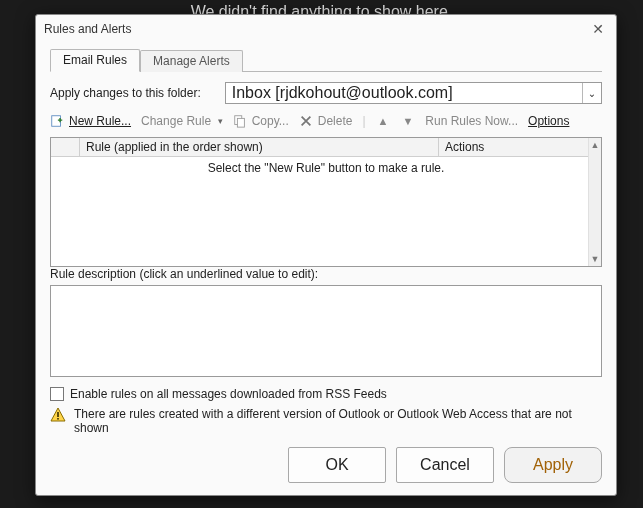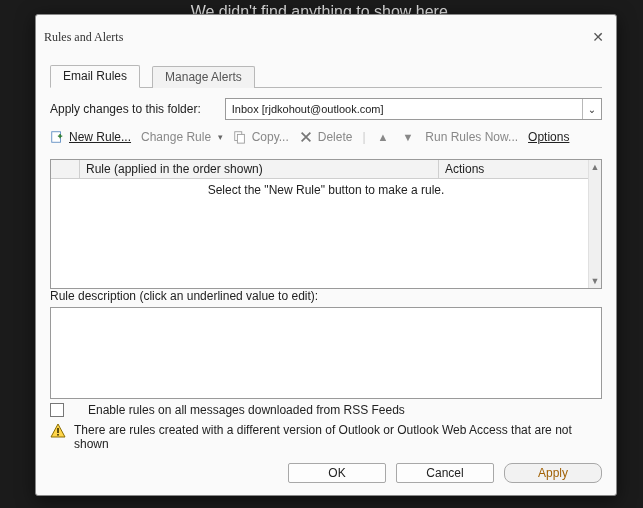--- a/index.html
+++ b/index.html
@@ -24,41 +24,40 @@
     width: 580px; height: 480px;
     background: #fafafa;
     border: 1px solid #888;
     box-shadow: 0 4px 18px rgba(0,0,0,.55);
     border-radius: 3px;
   }
   .titlebar {
     height: 28px;
     display: flex;
     align-items: center;
-    padding: 8px 8px;
+    padding: 0 8px;
     font-size: 12px;
     color: #333;
-    font-family: Liberation Serif, serif;
   }
   .titlebar .title { flex: 1; }
   .close-btn {
     width: 20px; height: 20px;
     display: flex; align-items: center; justify-content: center;
     color: #555;
     font-size: 14px;
     cursor: pointer;
   }
   .tabs-wrap {
     margin: 4px 14px 0 14px;
     position: relative;
   }
   .tab-strip {
     display: flex;
     align-items: flex-end;
-    gap: 12px;
+    gap: 0;
     border-bottom: 1px solid #b8b8b8;
     height: 24px;
   }
   .tab {
     padding: 3px 12px 4px 12px;
     border: 1px solid #b8b8b8;
     border-bottom: none;
     background: #f2f2f2;
     color: #555;
     position: relative;
@@ -77,21 +76,21 @@
   }
   .row { display: flex; align-items: center; gap: 24px; }
   .folder-select {
     flex: 1;
     display: flex;
     align-items: center;
     border: 1px solid #9a9a9a;
     height: 20px;
     background: #fff;
   }
-  .folder-select .val { flex: 1; padding: 0 6px; font-size: 11px; }
+  .folder-select .val { flex: 1; padding: 0 6px; font-size: 16px; }
   .folder-select .dd {
     width: 18px; height: 100%;
     border-left: 1px solid #b8b8b8;
     display: flex; align-items: center; justify-content: center;
     font-size: 10px; color: #333;
     cursor: pointer;
   }
   .toolbar {
     margin-top: 10px;
     display: flex;
@@ -115,21 +114,21 @@
     color: #888;
     font-size: 11px;
     padding: 0 2px;
   }
   .icon {
     width: 14px; height: 14px;
     display: inline-flex; align-items: center; justify-content: center;
   }
   .icon svg { width: 14px; height: 14px; }
   .rules-table {
-    margin-top: 15px;
+    margin-top: 9px;
     border: 1px solid #9a9a9a;
     height: 128px;
     background: #fff;
     display: flex;
     flex-direction: column;
     position: relative;
   }
   .rt-head {
     display: flex;
     background: #f3f3f3;
@@ -164,44 +163,44 @@
   .desc-box {
     margin-top: 4px;
     border: 1px solid #9a9a9a;
     height: 90px;
     background: #fff;
   }
   .footer-area {
     position: absolute;
     left: 14px; right: 14px; bottom: 12px;
   }
-  .chk-row { display: flex; align-items: flex-end; gap: 24px; margin-top: 6px; }
+  .chk-row { display: flex; align-items: flex-end; gap: 6px; margin-top: 6px; }
   .chk {
     width: 12px; height: 12px;
     border: 1px solid #777;
     background: #fff;
     display: inline-block;
   }
   .warn-row { display: flex; align-items: flex-start; gap: 8px; margin-top: 6px; }
   .warn-icon svg { width: 16px; height: 16px; }
   .buttons {
     margin-top: 12px;
     display: flex;
     justify-content: flex-end;
     gap: 10px;
   }
   .btn {
     min-width: 72px;
     text-align: center;
-    padding: 2px 12px;
+    padding: 8px 12px;
     border: 1px solid #a8a8a8;
     background: #fdfdfd;
     border-radius: 2px;
     cursor: pointer;
-    font-size: 12px;
+    font-size: 16px;
   }
   .btn.disabled { color: #a16207; background: #f2f2f2; cursor: default; border-radius: 8px; }
 </style>
 </head>
 <body>
 
 <div class="bg-note">We didn't find anything to show here.</div>
 
 <div class="dialog">
 

